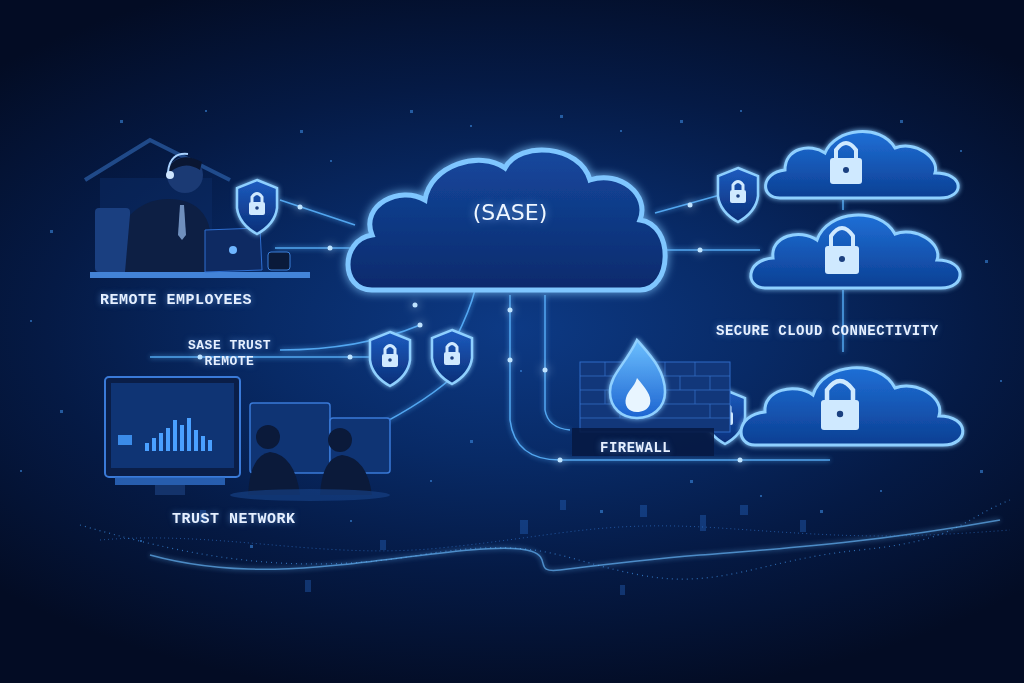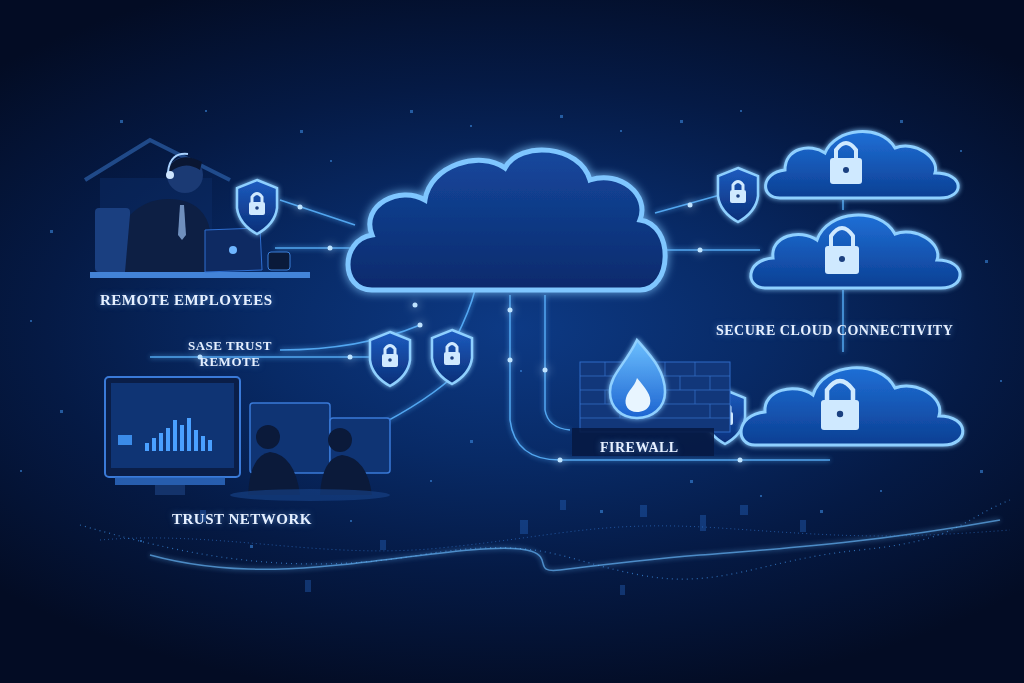--- a/index.html
+++ b/index.html
@@ -5,21 +5,21 @@
   html, body { margin:0; padding:0; }
   body {
     width:1024px; height:683px; overflow:hidden; position:relative;
     background: radial-gradient(ellipse 70% 55% at 50% 48%, #0d3a85 0%, #082a66 35%, #051a45 65%, #030c24 100%);
     font-family: "DejaVu Sans", sans-serif;
   }
   .layer { position:absolute; left:0; top:0; width:1024px; height:683px; }
   .label {
     position:absolute; color:#e6f0ff; font-weight:bold; letter-spacing:0.5px;
     text-shadow: 0 0 6px rgba(120,180,255,0.6);
-    font-family: Liberation Serif, serif;
+    font-family: Liberation Mono, monospace;
     white-space:nowrap;
   }
   .center-title {
     position:absolute; left:390px; top:198px; width:240px; text-align:center;
     color:#eef6ff; font-weight:bold; font-size:20px; line-height:30px;
     text-shadow: 0 0 8px rgba(150,200,255,0.7);
   }
   .center-title .sub { font-weight:normal; font-size:22px; }
 </style>
 </head>
@@ -149,20 +149,21 @@
 <svg class="layer" viewBox="0 0 1024 683">
   <path d="M372 290
            C 340 290, 340 240, 372 235
            C 360 205, 400 185, 425 200
            C 430 165, 480 150, 505 168
            C 520 140, 580 145, 590 180
            C 620 170, 650 195, 640 220
            C 675 225, 672 290, 640 290 Z" fill="url(#centerGrad)" stroke="#7fc6ff" stroke-width="5" filter="url(#softglow)"></path>
 </svg>
 <div class="center-title">
+  <div class="sub">(SASE)</div>
 </div>
 
 <svg class="layer" viewBox="0 0 1024 683">
 
   <path d="M85 180 L 150 140 L 230 180" stroke="#2c5fa8" stroke-width="4" fill="none" opacity="0.7"></path>
   <rect x="100" y="178" width="112" height="95" fill="#0b2b66" opacity="0.5"></rect>
 
   <rect x="90" y="272" width="220" height="6" fill="#4a8ee6" opacity="0.9"></rect>
 
   <rect x="95" y="208" width="35" height="64" rx="4" fill="#1a3f80"></rect>

